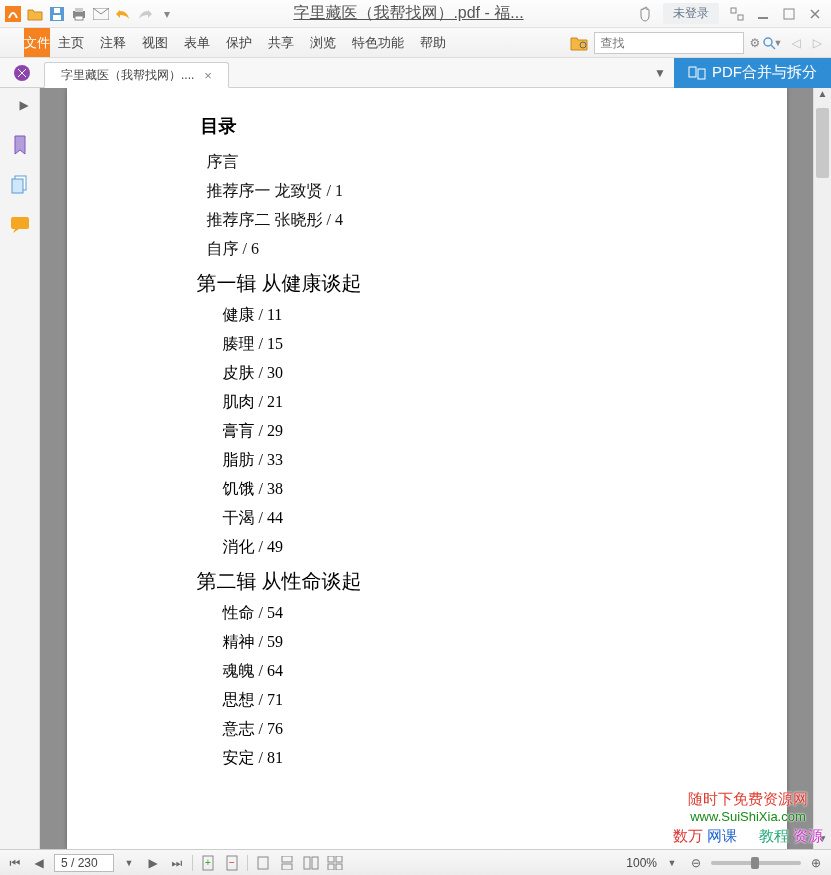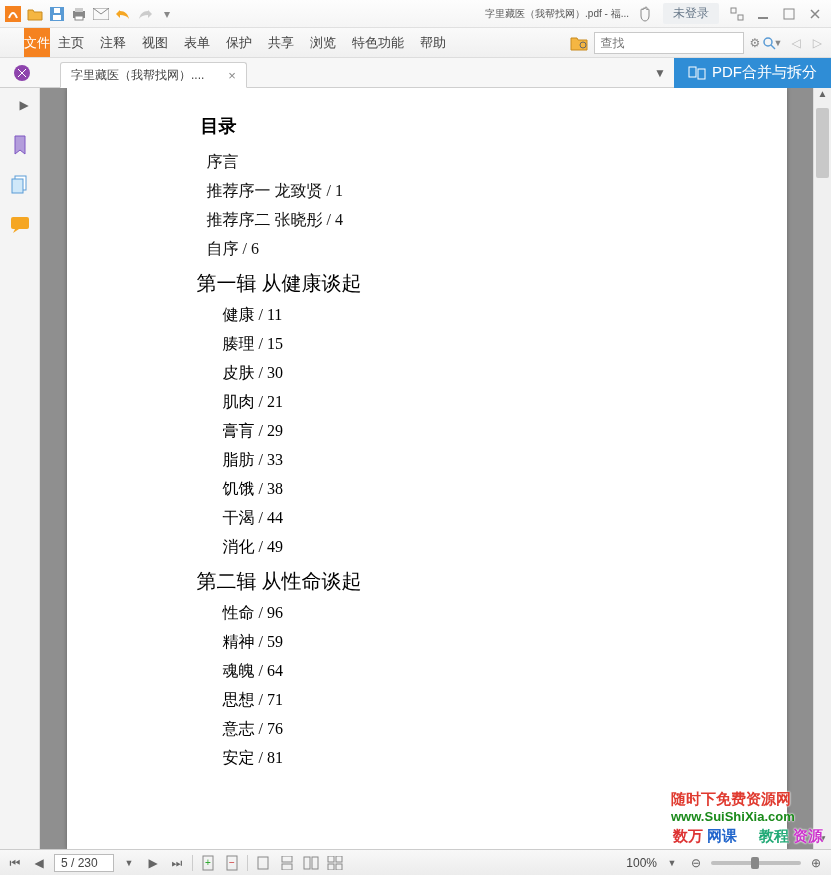--- a/index.html
+++ b/index.html
@@ -2,41 +2,41 @@
 <html><head>
 <meta charset="utf-8">
 <style>
 * { margin: 0; padding: 0; box-sizing: border-box; }
 body { font-family: "Microsoft YaHei", sans-serif; font-size: 12px; background: #fff; width: 831px; height: 875px; overflow: hidden; position: relative; }
 
 
 .titlebar { height: 28px; background: linear-gradient(#fdfdfd,#f5f5f5); display: flex; align-items: center; border-bottom: 1px solid #e0e0e0; }
 .titlebar .qat { display: flex; align-items: center; gap: 4px; padding: 0 4px; }
 .titlebar .qat .ico { width: 18px; height: 18px; display: flex; align-items: center; justify-content: center; }
-.titlebar .title { flex: 1; text-align: right; color: #555; font-size: 10px; padding-left: 8px; overflow: hidden; white-space: nowrap; }
+.titlebar .title { flex: 1; text-align: center; color: #555; font-size: 16px; padding-left: 8px; overflow: hidden; white-space: nowrap; text-decoration: underline; }
 .titlebar .right { display: flex; align-items: center; gap: 10px; padding: 0 8px; }
 .titlebar .login { background: #eef0f2; color: #6b7b8c; padding: 2px 10px; border-radius: 2px; font-size: 12px; }
 .wbtn { width: 16px; height: 14px; display: flex; align-items: center; justify-content: center; color: #888; }
 
 
 .menubar { height: 30px; background: linear-gradient(#fafafa,#f0f0f0); display: flex; align-items: stretch; border-bottom: 1px solid #ddd; }
 .filebtn { background: #f58220; color: #fff; padding: 0 0; display: flex; align-items: center; font-size: 13px; margin-left: 24px; }
 .menus { display: flex; align-items: center; }
 .menus span { padding: 0 8px; color: #444; font-size: 13px; line-height: 30px; cursor: default; }
 .menuright { margin-left: auto; display: flex; align-items: center; gap: 6px; padding-right: 6px; }
 .searchbox { display: flex; align-items: center; border: 1px solid #c9c9c9; background: #fff; height: 22px; width: 150px; }
 .searchbox input { border: none; outline: none; flex: 1; padding: 0 6px; font-size: 12px; color: #888; background: transparent; }
 .searchbox .sbtn { width: 22px; height: 20px; display: flex; align-items: center; justify-content: center; color: #5a9bd5; }
 .gear { width: 18px; color: #888; }
 .navarr { color: #bbb; padding: 0 3px; }
 
 
 .tabstrip { height: 30px; background: #f7f7f7; display: flex; align-items: flex-end; position: relative; border-bottom: 1px solid #cfcfcf; }
 .tabstrip .tlead { width: 44px; height: 100%; display:flex; align-items:center; justify-content:center; }
-.tab { background: #fff; border: 1px solid #cfcfcf; border-bottom: 1px solid #fff; border-radius: 3px 3px 0 0; height: 26px; display: flex; align-items: center; padding: 0 10px; gap: 24px; font-size: 12px; color: #444; margin-bottom: -1px; margin-left: 16px; }
+.tab { background: #fff; border: 1px solid #cfcfcf; border-bottom: 1px solid #fff; border-radius: 3px 3px 0 0; height: 26px; display: flex; align-items: center; padding: 0 16px; gap: 10px; font-size: 12px; color: #444; margin-bottom: -1px; }
 .tab .x { color: #888; font-size: 13px; }
 .tabend { margin-left: auto; display: flex; align-items: center; height: 100%; }
 .tabdd { color: #666; padding: 0 8px; }
 .mergebtn { background: #2f8dd6; color: #fff; height: 30px; display: flex; align-items: center; gap: 6px; padding: 0 14px; font-size: 15px; }
 
 
 .main { position: absolute; top: 88px; bottom: 26px; left: 0; right: 0; display: flex; }
 .leftrail { width: 40px; background: #f4f4f4; border-right: 1px solid #e0e0e0; display: flex; flex-direction: column; align-items: center; padding-top: 6px; gap: 18px; }
 .leftrail .ritem { width: 22px; height: 22px; display:flex; align-items:center; justify-content:center; }
 .docwrap { flex: 1; background: #8f8f8f; position: relative; overflow: hidden; display:flex; justify-content:center; }
@@ -52,21 +52,21 @@
 
 .status { position: absolute; bottom: 0; left: 0; right: 0; height: 26px; background: linear-gradient(#f8f8f8,#ececec); border-top: 1px solid #ccc; display: flex; align-items: center; padding: 0 6px; gap: 6px; font-size: 12px; color: #444; }
 .status .ico { width: 18px; height:18px; display:flex; align-items:center; justify-content:center; color:#666; }
 .status .pgbox { border:1px solid #bbb; background:#fff; padding:1px 6px; min-width:60px; text-align:left; }
 .status .spacer { flex: 1; }
 .zoomsl { width: 90px; height: 4px; background:#c0c0c0; position:relative; border-radius:2px; }
 .zoomsl::after { content:""; position:absolute; left:40px; top:-4px; width:8px; height:12px; background:#888; border-radius:2px; }
 .sep { width:1px; height:16px; background:#ccc; }
 
 
-.wm { position:absolute; right:6px; bottom:30px; text-align:left; font-weight:bold; font-size:15px; line-height:1.3; text-shadow:0 0 2px #fff,0 0 2px #fff; }
+.wm { position:absolute; right:6px; bottom:30px; text-align:center; font-weight:normal; font-size:15px; line-height:1.3; text-shadow:0 0 2px #fff,0 0 2px #fff; }
 .wm .l1 { color:#e03a2f; }
 .wm .l2 { color:#1a8a1a; font-size:13px; }
 .wm .l3 span { margin:0 2px; }
 .c1{color:#d33;} .c2{color:#2a7;padding-left:18px;} .c3{color:#26c;} .c4{color:#c3c;}
 
 svg { display:block; }
 </style>
 </head>
 <body>
 
@@ -239,21 +239,21 @@
       <div class="sub">健康  / 11</div>
       <div class="sub">腠理  / 15</div>
       <div class="sub">皮肤  / 30</div>
       <div class="sub">肌肉  / 21</div>
       <div class="sub">膏肓  / 29</div>
       <div class="sub">脂肪  / 33</div>
       <div class="sub">饥饿  / 38</div>
       <div class="sub">干渴  / 44</div>
       <div class="sub">消化  / 49</div>
       <div class="sec">第二辑  从性命谈起</div>
-      <div class="sub">性命  / 96</div>
+      <div class="sub">性命  / 54</div>
       <div class="sub">精神  / 59</div>
       <div class="sub">魂魄  / 64</div>
       <div class="sub">思想  / 71</div>
       <div class="sub">意志  / 76</div>
       <div class="sub">安定  / 81</div>
     </div>
   </div>
 
   <div class="vsb">
     <div class="arr" style="top:0">▲</div>

